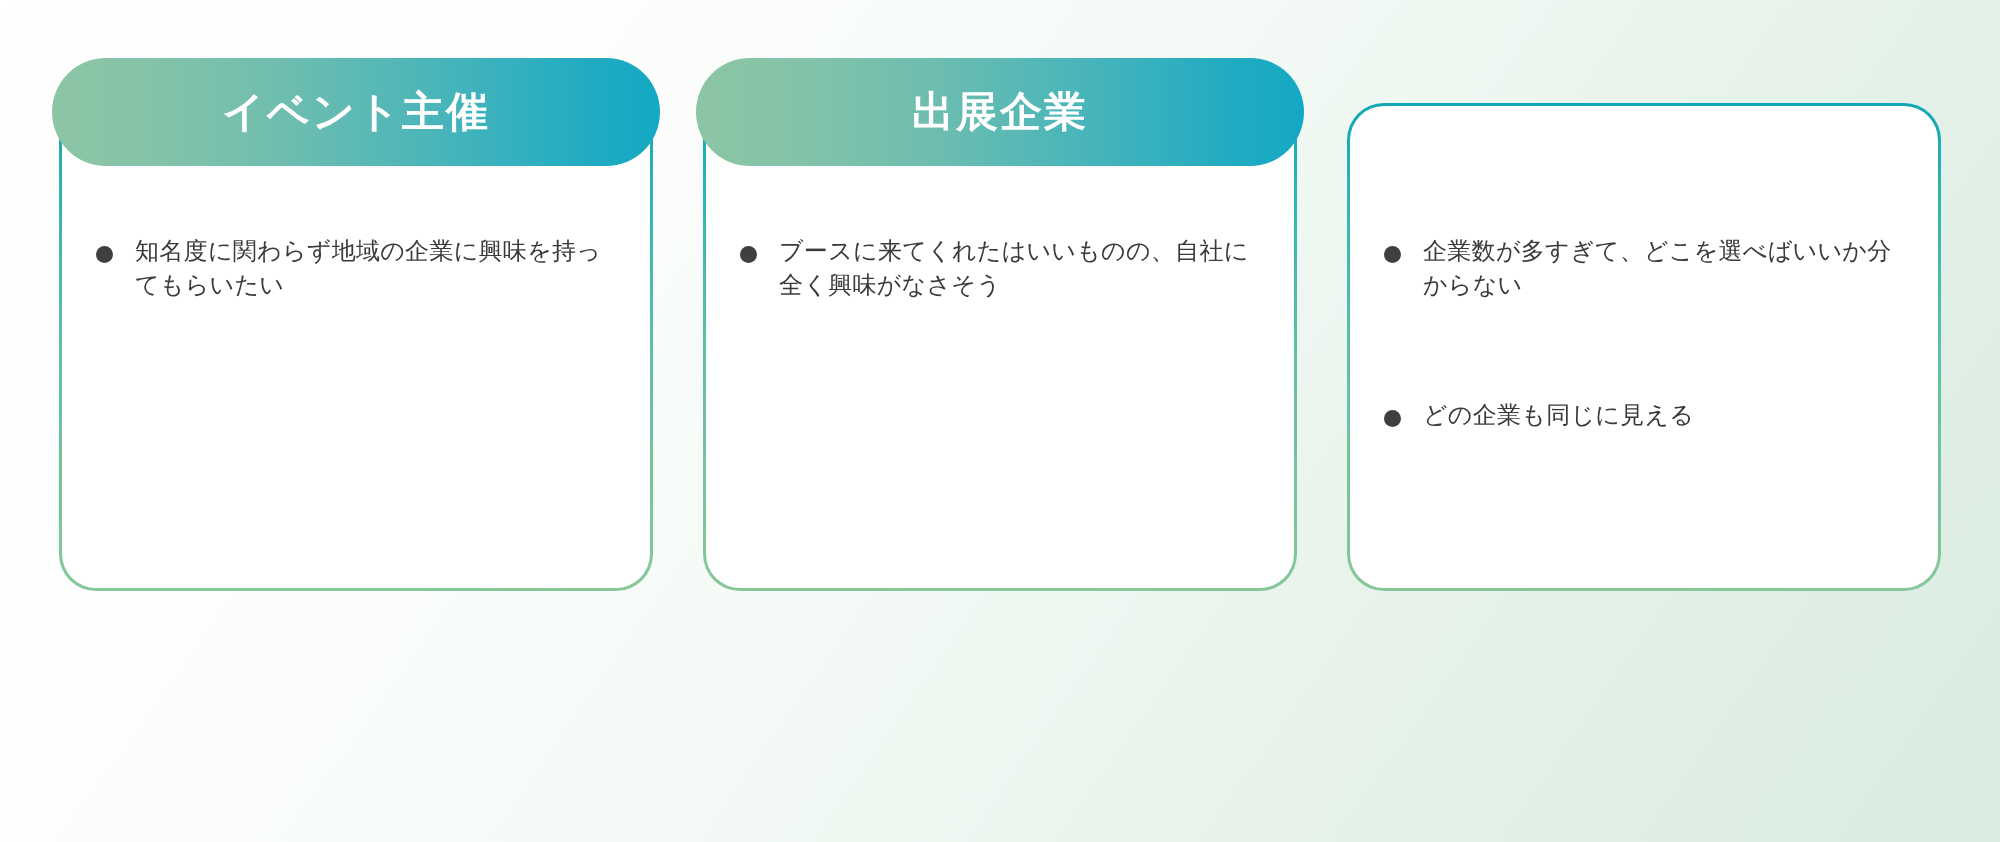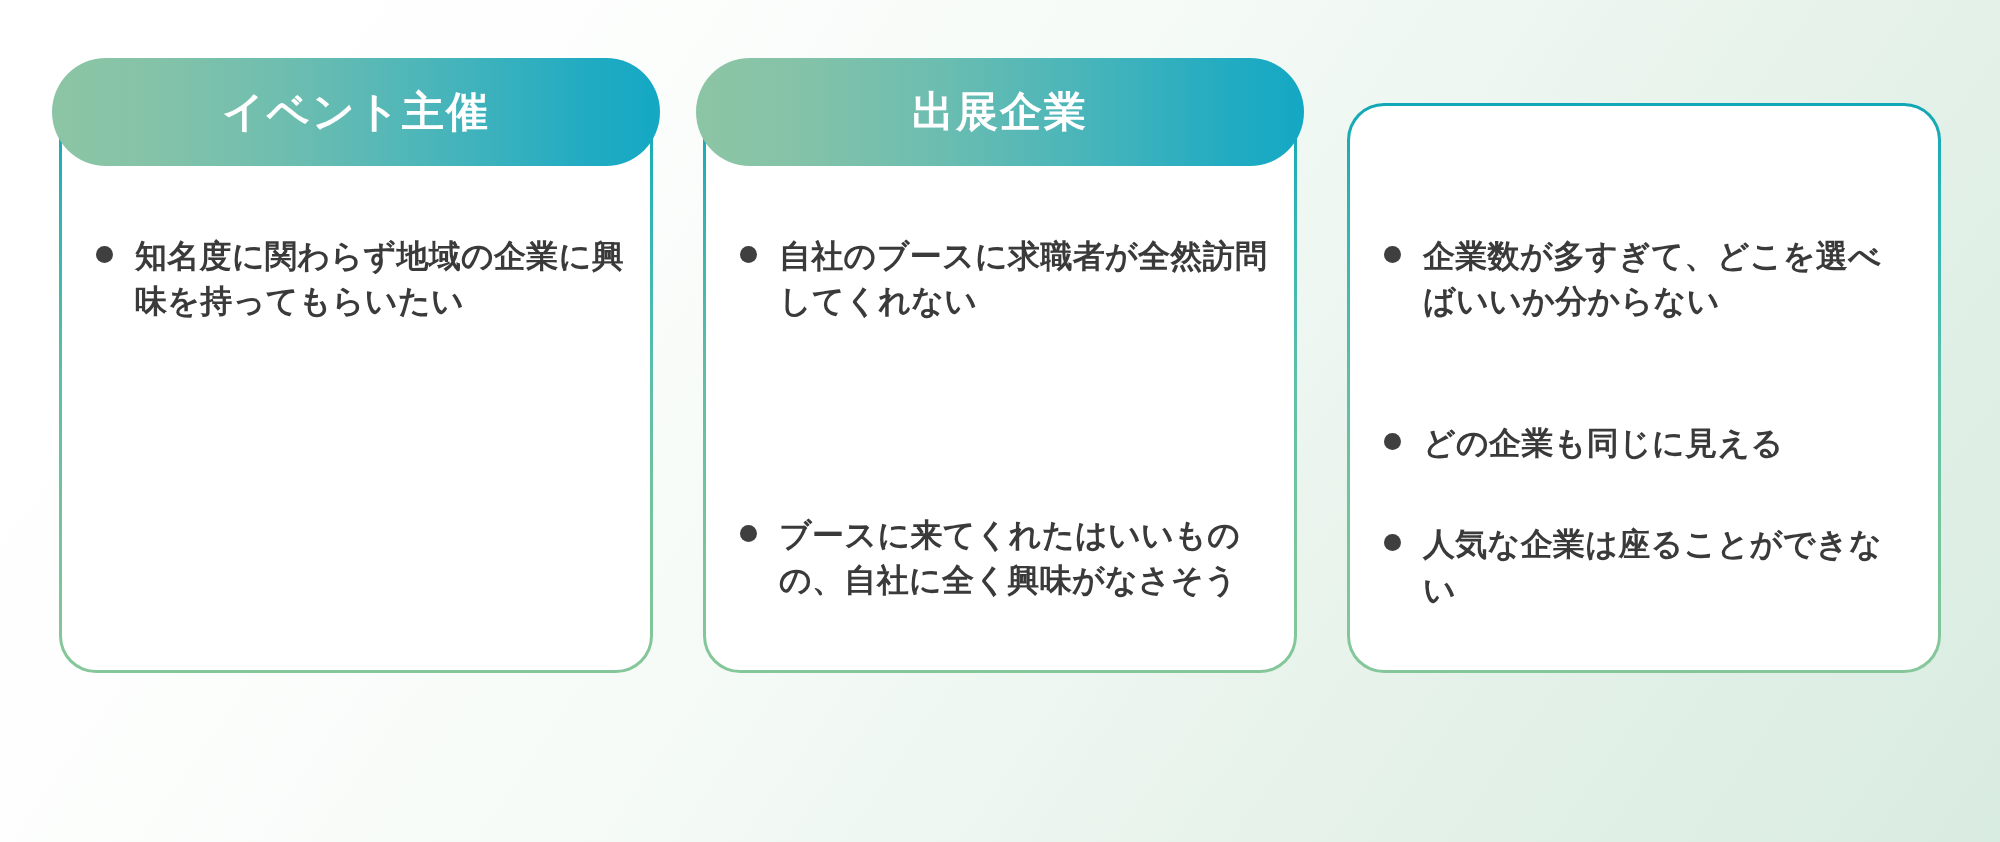--- a/index.html
+++ b/index.html
@@ -27,21 +27,21 @@
     justify-content: space-between;
     align-items: flex-start;
     padding: 58px 52px 40px 52px;
     box-sizing: border-box;
     gap: 36px;
   }
 
   .card-wrap {
     position: relative;
     flex: 1 1 0;
-    height: 612px;
+    height: 530px;
     display: flex;
     justify-content: center;
   }
 
   
   .card {
     position: absolute;
     left: 10px;
     right: 10px;
     top: 48px;
@@ -134,34 +134,34 @@
     flex: 0 0 auto;
     width: 17px;
     height: 17px;
     border-radius: 50%;
     background: #3f3f3f;
     margin-top: 12px;
     margin-right: 22px;
   }
 
   .bullet-text {
-    font-size: 32px;
-    font-weight: 700;
+    font-size: 24px;
+    font-weight: 400;
     color: #3a3a3a;
     line-height: 1.42;
     letter-spacing: 0.3px;
   }
 
   
   .card-wrap.c1 .bullet:nth-child(1) { margin-bottom: 100px; }
   .card-wrap.c2 .card-body { padding-top: 128px; }
   .card-wrap.c2 .bullet:nth-child(1) { margin-bottom: 188px; }
   .card-wrap.c3 .card-body { padding-top: 128px; }
   .card-wrap.c3 .bullet:nth-child(1) { }
-  .card-wrap.c3 .bullet:nth-child(2) { margin-bottom: 56px; }
+  .card-wrap.c3 .bullet:nth-child(2) { margin-bottom: 36px; }
 </style>
 </head>
 <body>
 
 <div class="board">
 
   <div class="card-wrap c1">
     <div class="card"></div>
     <div class="pill">
       <span class="pill-label">イベント主催</span>
@@ -178,43 +178,35 @@
 
   <div class="card-wrap c2">
     <div class="card"></div>
     <div class="pill">
       <span class="pill-label">出展企業</span>
     </div>
     <div class="card-body">
       <ul class="bullet-list">
         <li class="bullet">
           <span class="bullet-dot"></span>
-          <span class="bullet-text">自社のブースに求職者が全然訪問してくれない</span>
-        </li>
-        <li class="bullet">
-          <span class="bullet-dot"></span>
           <span class="bullet-text">ブースに来てくれたはいいものの、自社に全く興味がなさそう</span>
         </li>
       </ul>
     </div>
   </div>
 
   <div class="card-wrap c3">
     <div class="card"></div>
     <div class="card-body">
       <ul class="bullet-list">
         <li class="bullet">
           <span class="bullet-dot"></span>
           <span class="bullet-text">企業数が多すぎて、どこを選べばいいか分からない</span>
         </li>
         <li class="bullet">
           <span class="bullet-dot"></span>
           <span class="bullet-text">どの企業も同じに見える</span>
         </li>
-        <li class="bullet">
-          <span class="bullet-dot"></span>
-          <span class="bullet-text">人気な企業は座ることができない</span>
-        </li>
       </ul>
     </div>
   </div>
 
 </div>
 
 </body></html>

